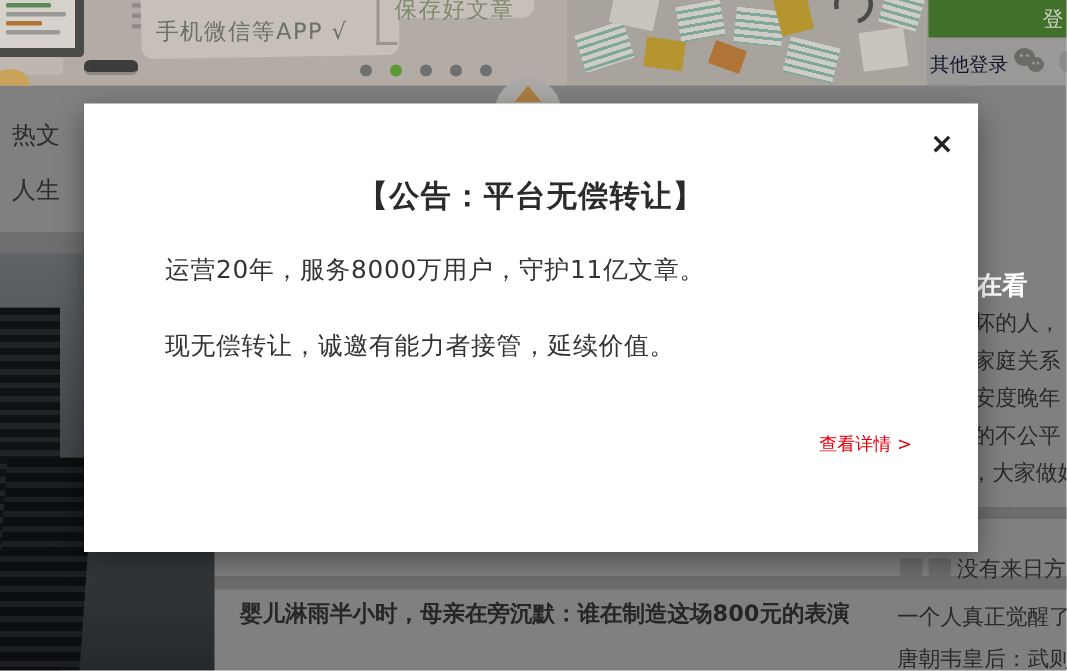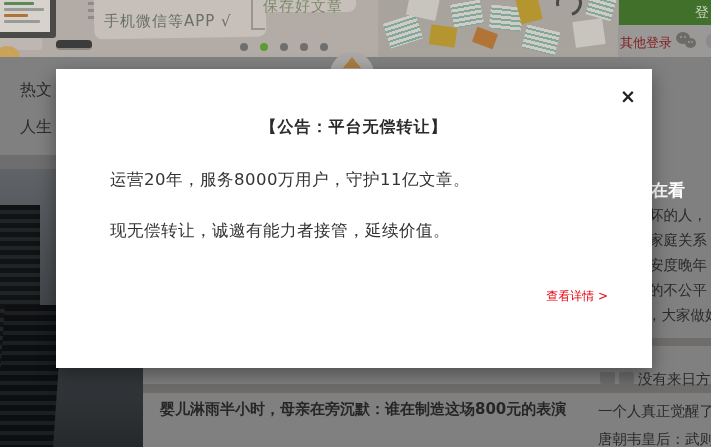--- a/index.html
+++ b/index.html
@@ -34,30 +34,30 @@
   .paper { position:absolute; border-radius:1px; }
   .p-white { background:repeating-linear-gradient(#cfccc6 0 3px,#7fa89a 3px 5px); }
   .p-yellow { background:#b5952f; }
   .p-orange { background:#b07437; }
   .p-plain { background:#c8c4be; }
   .doodle { position:absolute; left:178px; top:-10px; width:26px; height:26px; border:3px solid #4a4a46; border-radius:50%; border-bottom-color:transparent; transform:rotate(30deg); }
 
   
   .login-zone { position:absolute; left:618px; top:0; width:93px; height:57px; background:#9b9997; }
   .login-btn { position:absolute; left:1px; top:0; width:92px; height:25px; background:#40702a; color:#cfd6c8; font-size:14px; text-align:right; padding:4px 2px 0 0; cursor:pointer; }
-  .other-login { position:absolute; left:2px; top:34px; font-size:13px; color:#7f1d1d; }
+  .other-login { position:absolute; left:2px; top:34px; font-size:13px; color:#0f172a; }
   .wx-icon { position:absolute; left:58px; top:32px; width:24px; height:20px; }
   .wx-b1 { position:absolute; left:0; top:0; width:14px; height:12px; background:#6b6b68; border-radius:50%; }
   .wx-b2 { position:absolute; left:9px; top:6px; width:11px; height:10px; background:#6b6b68; border-radius:50%; }
   .wx-eye { position:absolute; width:2px; height:2px; background:#9b9997; border-radius:50%; }
   .qq-icon { position:absolute; left:88px; top:34px; width:10px; height:14px; background:#8d8b89; border-radius:50% 0 0 50%; }
 
   
   .band { position:absolute; left:0; top:384px; width:711px; height:9px; background:#6f6d6b; }
-  .side-label { position:absolute; left:8px; font-size:16px; color:#2c2c2c; cursor:pointer;margin-left:12px; }
+  .side-label { position:absolute; left:8px; font-size:16px; color:#2c2c2c; cursor:pointer; }
   .lbl-1 { top:80px; }
   .lbl-2 { top:117px; }
 
   .photo { position:absolute; left:0; top:155px; width:143px; height:292px; background:linear-gradient(#63666a, #46494d 45%, #26292c); overflow:hidden; }
   .photo-top { position:absolute; left:0; top:0; width:143px; height:14px; background:#6e6e6e; }
   .stack { position:absolute; left:0; top:50px; width:40px; height:242px; background:repeating-linear-gradient(#101214 0 5px, #202427 5px 9px); }
   .stack2 { position:absolute; left:0; top:150px; width:58px; height:142px; background:repeating-linear-gradient(#0c0e10 0 6px, #1b1f22 6px 10px); transform:skewX(-4deg); }
 
   .article-title { position:absolute; left:160px; font-size:15px; color:#262626; white-space:nowrap; cursor:pointer; }
   .at-1 { top:400px;font-weight:bold; }
@@ -73,21 +73,21 @@
   .rc-i5 { left:647px; top:306px; }
   .rc-div { position:absolute; left:597px; top:338px; width:114px; height:8px; background:#6f6d6b; }
   .rc-i6 { left:638px; top:370px; }
   .rc-smudge { position:absolute; top:372px; width:15px; height:12px; background:#6e6e6e; border-radius:2px; }
   .rc-i7 { left:598px; top:402px; }
   .rc-i8 { left:598px; top:430px; }
 
   
   .modal { position:absolute; left:56px; top:69px; width:596px; height:299px; background:#ffffff; box-shadow:0 6px 18px rgba(0,0,0,0.4); }
   .modal-close { position:absolute; right:16px; top:18px; font-size:19px; font-weight:bold; color:#222; line-height:1; cursor:pointer; }
-  .modal-title { position:absolute; left:0; top:48px; width:100%; text-align:center; font-size:16px; font-weight:bold; color:#2b2b2b; letter-spacing:1px; }
+  .modal-title { position:absolute; left:0; top:48px; width:100%; text-align:center; font-size:20px; font-weight:bold; color:#2b2b2b; letter-spacing:1px; }
   .modal-body { position:absolute; left:54px; font-size:16.5px; color:#333; letter-spacing:0.5px; }
   .mb-1 { top:100px; }
   .mb-2 { top:151px; }
   .modal-link { position:absolute; right:44px; top:219px; font-size:12px; color:#e8000d; cursor:pointer; }
 </style>
 </head>
 <body>
 
 <div class="page">
 

